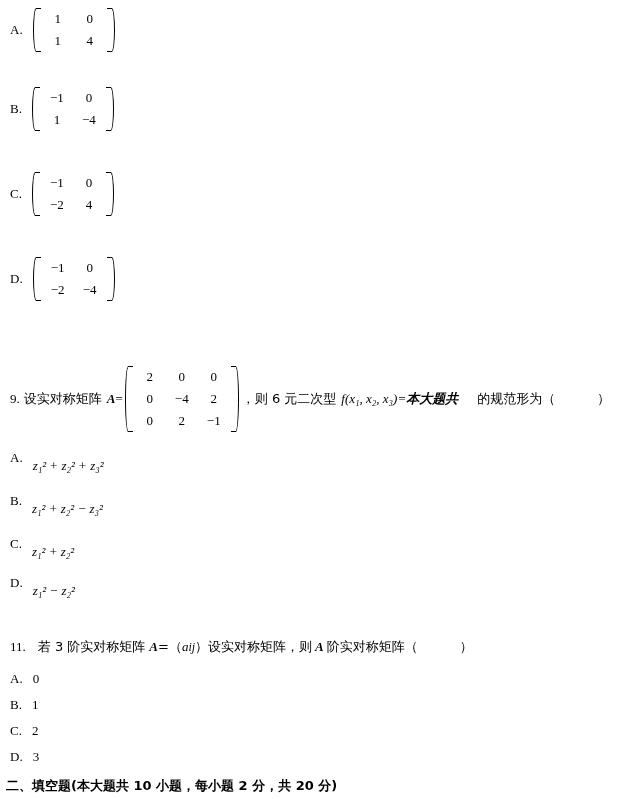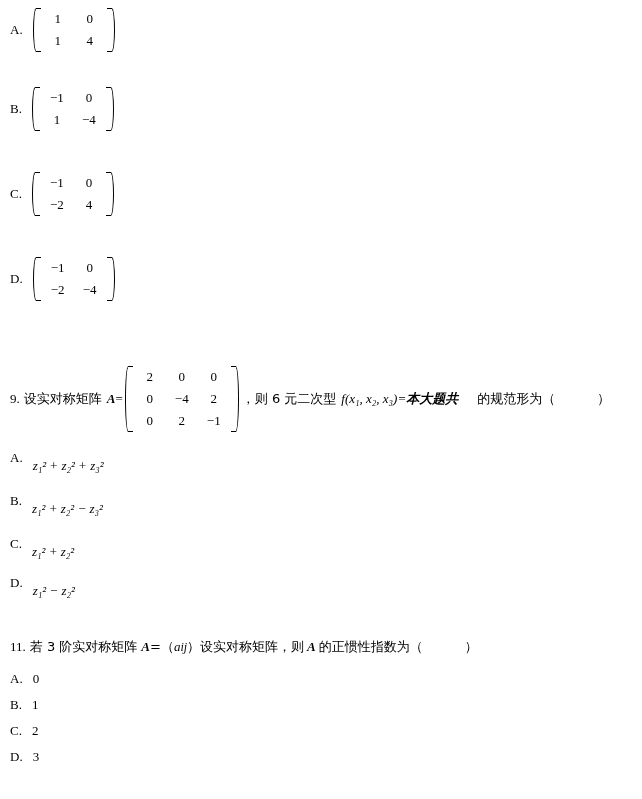--- a/index.html
+++ b/index.html
@@ -240,29 +240,29 @@
     <span class="z-term">z₁² + z₂²</span>
   </div>
 
   <div class="opt-row" style="left:10px; top:567px;">
     <span class="opt-label">D.</span>
     <span class="z-term">z₁² − z₂²</span>
   </div>
 
   <div class="q-stem" style="left:10px; top:638px;">
     <span style="font-size:13px;">11.</span>
-    <span class="cn" style="margin-left:4px;">若 3 阶实对称矩阵</span>
+    <span class="cn" style="margin-left:12px;">若 3 阶实对称矩阵</span>
     <span class="it bd" style="font-size:13px; margin-left:4px;">A</span>
     <span class="cn">=（</span>
     <span class="it" style="font-size:13px;">a</span>
     <span class="it" style="font-size:12px; vertical-align:-0.25em;">ij</span>
     <span class="cn">）</span>
     <span class="cn">设实对称矩阵，则</span>
     <span class="it bd" style="font-size:13px; margin:0 3px;">A</span>
-    <span class="cn">的正惯性指数为（</span>
+    <span class="cn">阶实对称矩阵（</span>
     <span class="cn blank-paren" style="margin-left:42px;">）</span>
   </div>
 
   <div class="opt-row" style="left:10px; top:671px;">
     <span class="opt-label">A.</span>
     <span class="txt" style="position:relative;">0</span>
   </div>
 
   <div class="opt-row" style="left:10px; top:697px;">
     <span class="opt-label">B.</span>
@@ -272,14 +272,15 @@
   <div class="opt-row" style="left:10px; top:723px;">
     <span class="opt-label">C.</span>
     <span class="txt" style="position:relative;">2</span>
   </div>
 
   <div class="opt-row" style="left:10px; top:749px;">
     <span class="opt-label">D.</span>
     <span class="txt" style="position:relative;">3</span>
   </div>
 
+  <div class="section-head" style="left:6px; top:777px;">二、填空题(本大题共 10 小题，每小题 2 分，共 20 分)</div>
 
 </div>
 
 </body></html>

